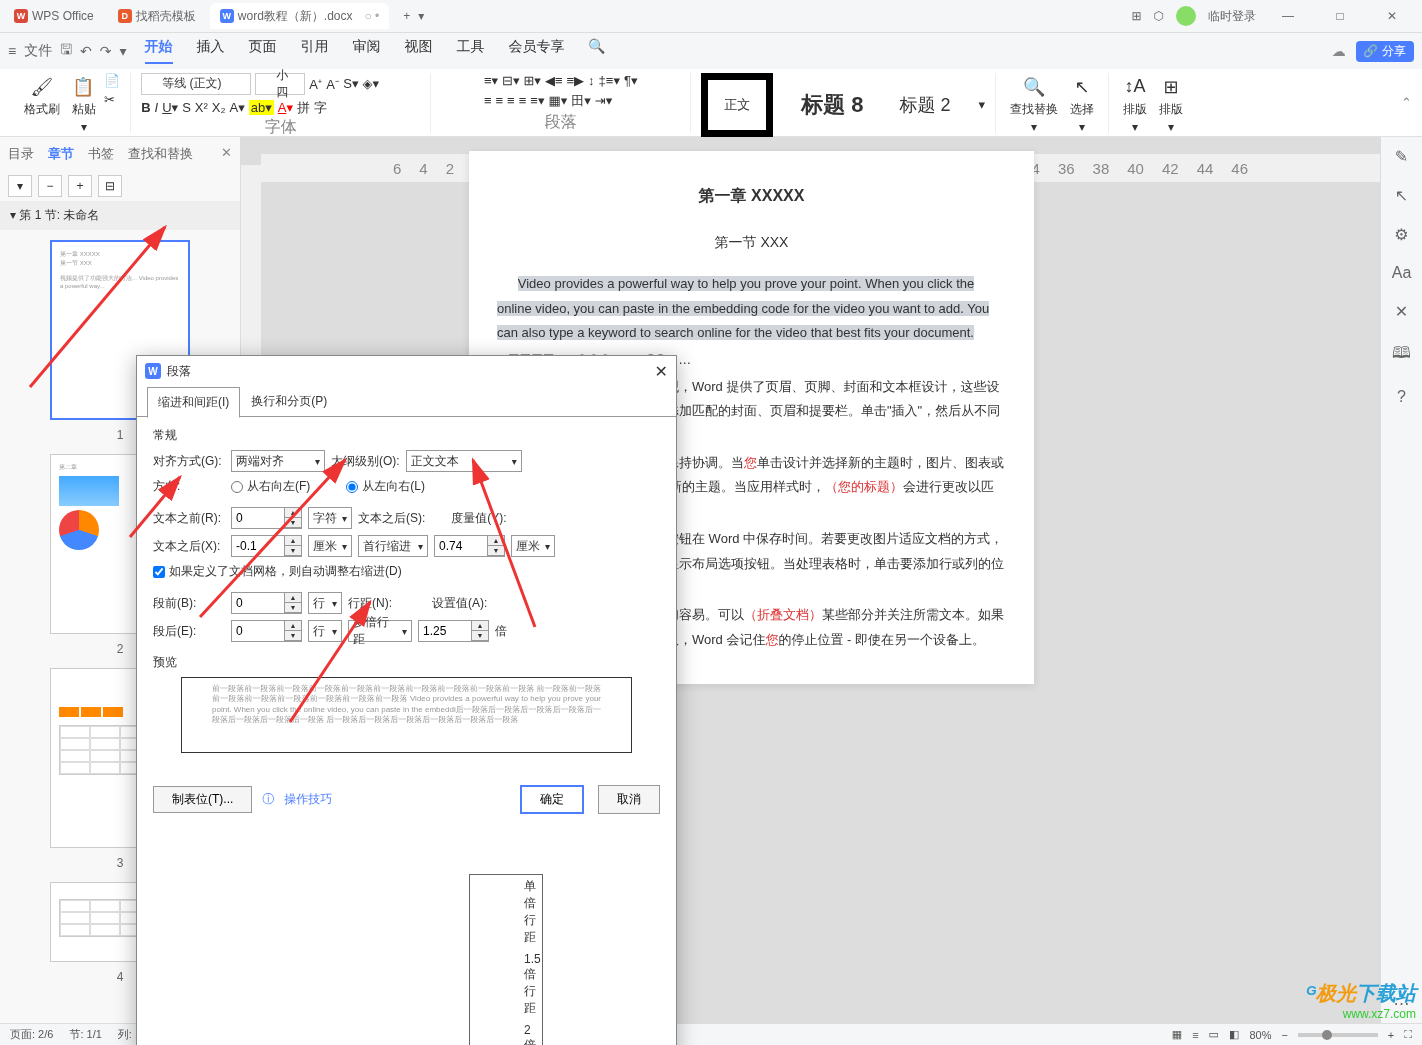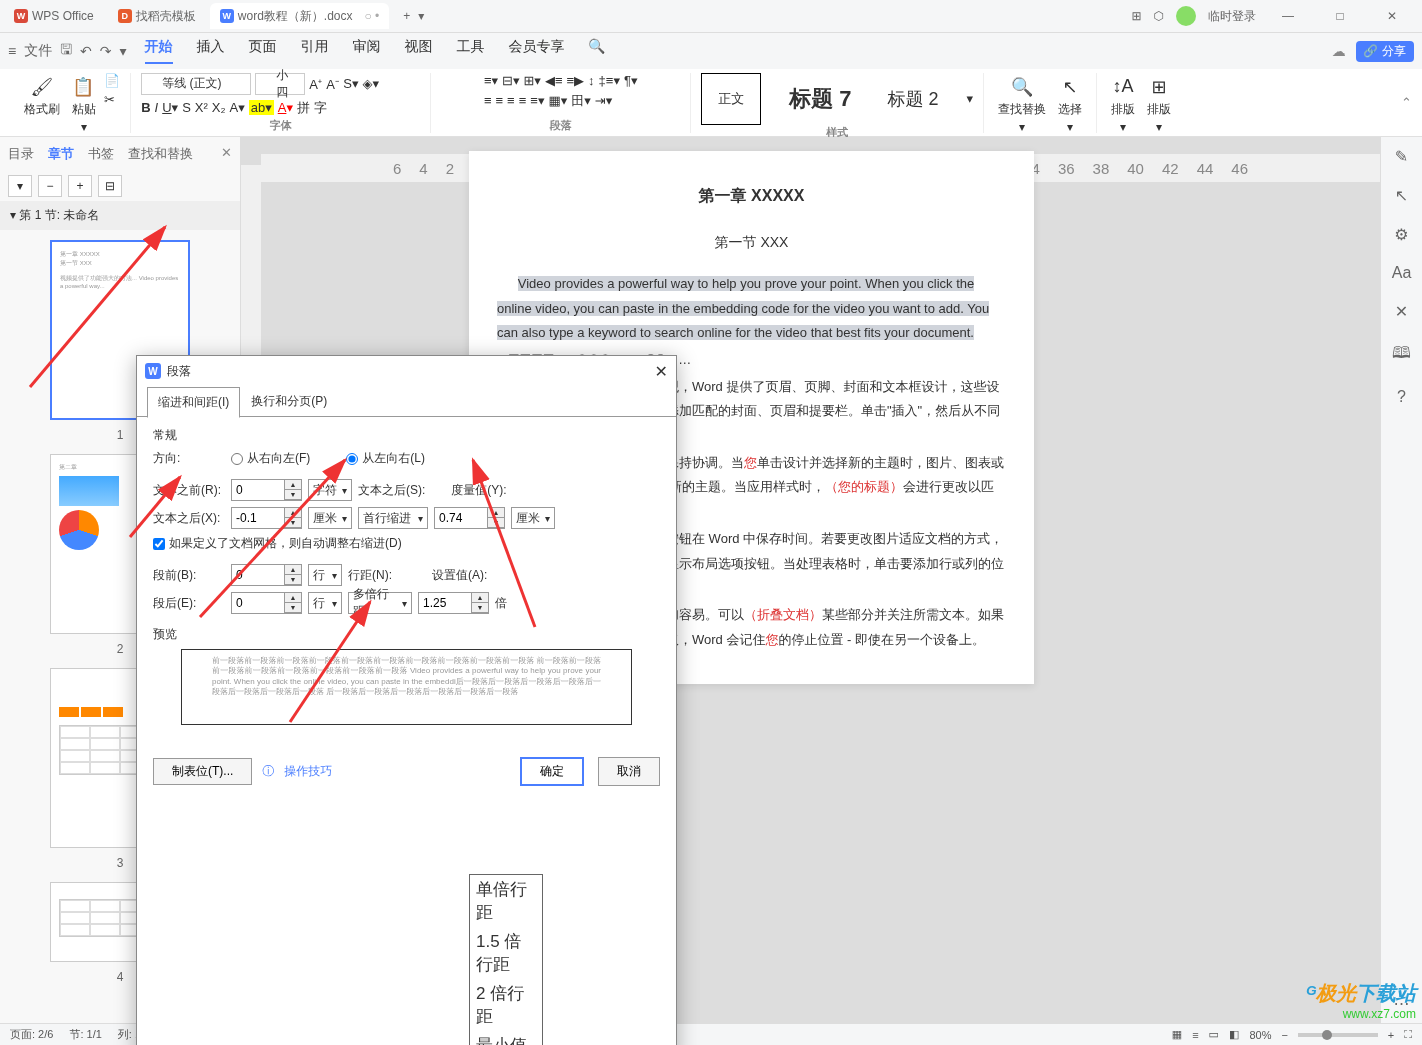--- a/index.html
+++ b/index.html
@@ -13,21 +13,21 @@
 .titlebar-right{margin-left:auto;display:flex;align-items:center;gap:12px;padding-right:10px;color:#666;font-size:12px;}
 .win-btn{width:40px;height:33px;display:flex;align-items:center;justify-content:center;color:#666;}
 .menubar{height:36px;background:#f5f6f7;display:flex;align-items:center;padding:0 8px;gap:18px;font-size:14px;}
 .qat{display:flex;gap:8px;align-items:center;color:#666;}
 .qat span{font-size:14px;}
 .menu-tabs{display:flex;gap:24px;}
 .menu-tab{color:#333;cursor:pointer;}
 .menu-tab.active{color:#4a7eff;font-weight:bold;border-bottom:2px solid #4a7eff;padding-bottom:6px;}
 .ribbon{height:68px;background:#fff;border-bottom:1px solid #e0e0e0;display:flex;align-items:center;padding:4px 10px;}
 .ribbon-group{display:flex;flex-direction:column;align-items:center;padding:0 10px;border-right:1px solid #eee;height:60px;}
-.ribbon-group-label{font-size:11px;color:#888;margin-top:auto;font-weight:bold;}
+.ribbon-group-label{font-size:16px;color:#888;margin-top:auto;}
 .ribbon-items{display:flex;align-items:flex-start;gap:4px;flex:1;}
 .big-btn{display:flex;flex-direction:column;align-items:center;font-size:12px;padding:2px 4px;gap:2px;}
 .big-btn .ico{width:24px;height:24px;display:flex;align-items:center;justify-content:center;font-size:18px;}
 .small-row{display:flex;gap:4px;align-items:center;}
 .dd{border:1px solid #ccc;padding:1px 20px;font-size:12px;height:22px;display:flex;align-items:center;}
 .styles-gallery{display:flex;gap:20px;align-items:center;}
 .style-item{padding:2px 8px;font-size:13px;}
 .style-item.h1{font-size:22px;font-weight:bold;}
 .style-item.h2{font-size:18px;}
 .content-area{display:flex;height:calc(100% - 33px - 36px - 68px - 22px);position:relative;}
@@ -73,21 +73,21 @@
 .sel,.inp{border:1px solid #999;height:22px;padding:0 4px;font-size:12px;background:#fff;}
 .sel{display:flex;align-items:center;justify-content:space-between;}
 .sel::after{content:"▾";font-size:10px;margin-left:4px;}
 .spin{display:flex;}
 .spin input{border:1px solid #999;height:22px;width:54px;padding:0 4px;font-size:12px;}
 .spin-btns{display:flex;flex-direction:column;border:1px solid #999;border-left:none;}
 .spin-btns span{width:16px;height:10px;font-size:7px;display:flex;align-items:center;justify-content:center;background:#f0f0f0;border-bottom:1px solid #999;}
 .radio,.check{display:flex;align-items:center;gap:4px;}
 .radio input,.check input{width:12px;height:12px;}
 .dropdown-list{position:absolute;left:332px;top:518px;width:74px;background:#fff;border:1px solid #666;z-index:110;}
-.dropdown-list div{padding:3px 6px;font-size:17px;}
+.dropdown-list div{padding:3px 6px;font-size:12px;margin-left:48px;}
 .dropdown-list div.sel-item{background:#cde3ff;}
 .preview-box{border:1px solid #333;height:76px;margin:4px 28px 10px;padding:6px 30px;font-size:8px;color:#999;line-height:1.3;text-align:justify;}
 .dlg-footer{display:flex;align-items:center;padding:10px 16px;gap:10px;}
 .dlg-btn{border:1px solid #999;padding:4px 18px;font-size:12px;background:#f5f5f5;}
 .dlg-btn.primary{border:2px solid #4a7eff;background:#fff;}
 .link-blue{color:#4a7eff;}
 
 .arrow{position:absolute;pointer-events:none;z-index:200;}
 .arrow svg{overflow:visible;}
 .watermark{position:absolute;right:6px;bottom:24px;text-align:right;z-index:300;}
@@ -216,22 +216,22 @@
         <span>≡▾</span>
         <span>▦▾</span>
         <span>田▾</span>
         <span>⇥▾</span>
       </div>
     </div>
     <span class="ribbon-group-label">段落</span>
   </div>
   <div class="ribbon-group">
     <div class="styles-gallery">
-      <span class="style-item" style="border:1px solid #000000;padding:16px 16px">正文</span>
-      <span class="style-item h1">标题 7</span>
+      <span class="style-item" style="border:7px solid #000000;padding:16px 16px">正文</span>
+      <span class="style-item h1">标题 8</span>
       <span class="style-item h2">标题 2</span>
       <span>▾</span>
     </div>
     <span class="ribbon-group-label">样式</span>
   </div>
   <div class="ribbon-group">
     <div class="ribbon-items">
       <div class="big-btn"><span class="ico">🔍</span><span>查找替换</span>▾</div>
       <div class="big-btn"><span class="ico">↖</span><span>选择</span>▾</div>
     </div>
@@ -376,20 +376,26 @@
       <span class="dialog-close">✕</span>
     </div>
     <div class="dlg-tabs">
       <div class="dlg-tab active">缩进和间距(I)</div>
       <div class="dlg-tab">换行和分页(P)</div>
     </div>
     <div class="dlg-body">
       <div class="fieldset">
         <div class="fieldset-label">常规</div>
         <div class="form-row">
+          <label>对齐方式(G):</label>
+          <div class="sel" style="width:94px">两端对齐</div>
+          <label style="min-width:auto">大纲级别(O):</label>
+          <div class="sel" style="width:116px">正文文本</div>
+        </div>
+        <div class="form-row">
           <label>方向:</label>
           <label class="radio">
               <input type="radio" style="">
               <span>从右向左(F)</span>
             </label>
           <label class="radio" style="margin-left:30px">
               <input type="radio" checked="" style="">
               <span>从左向右(L)</span>
             </label>
         </div>

